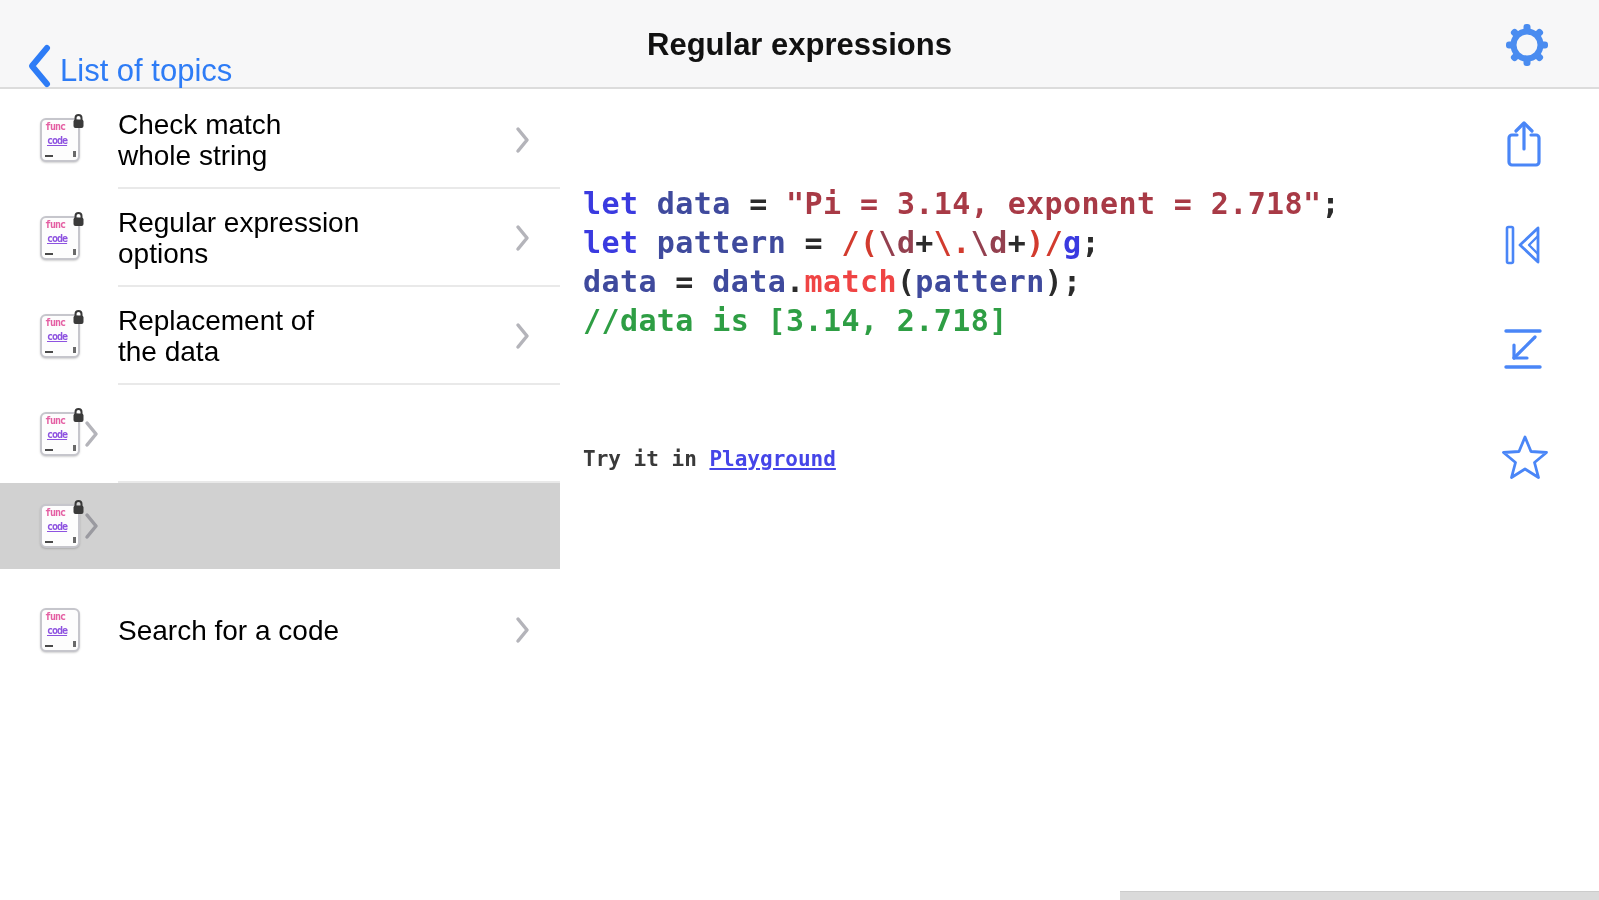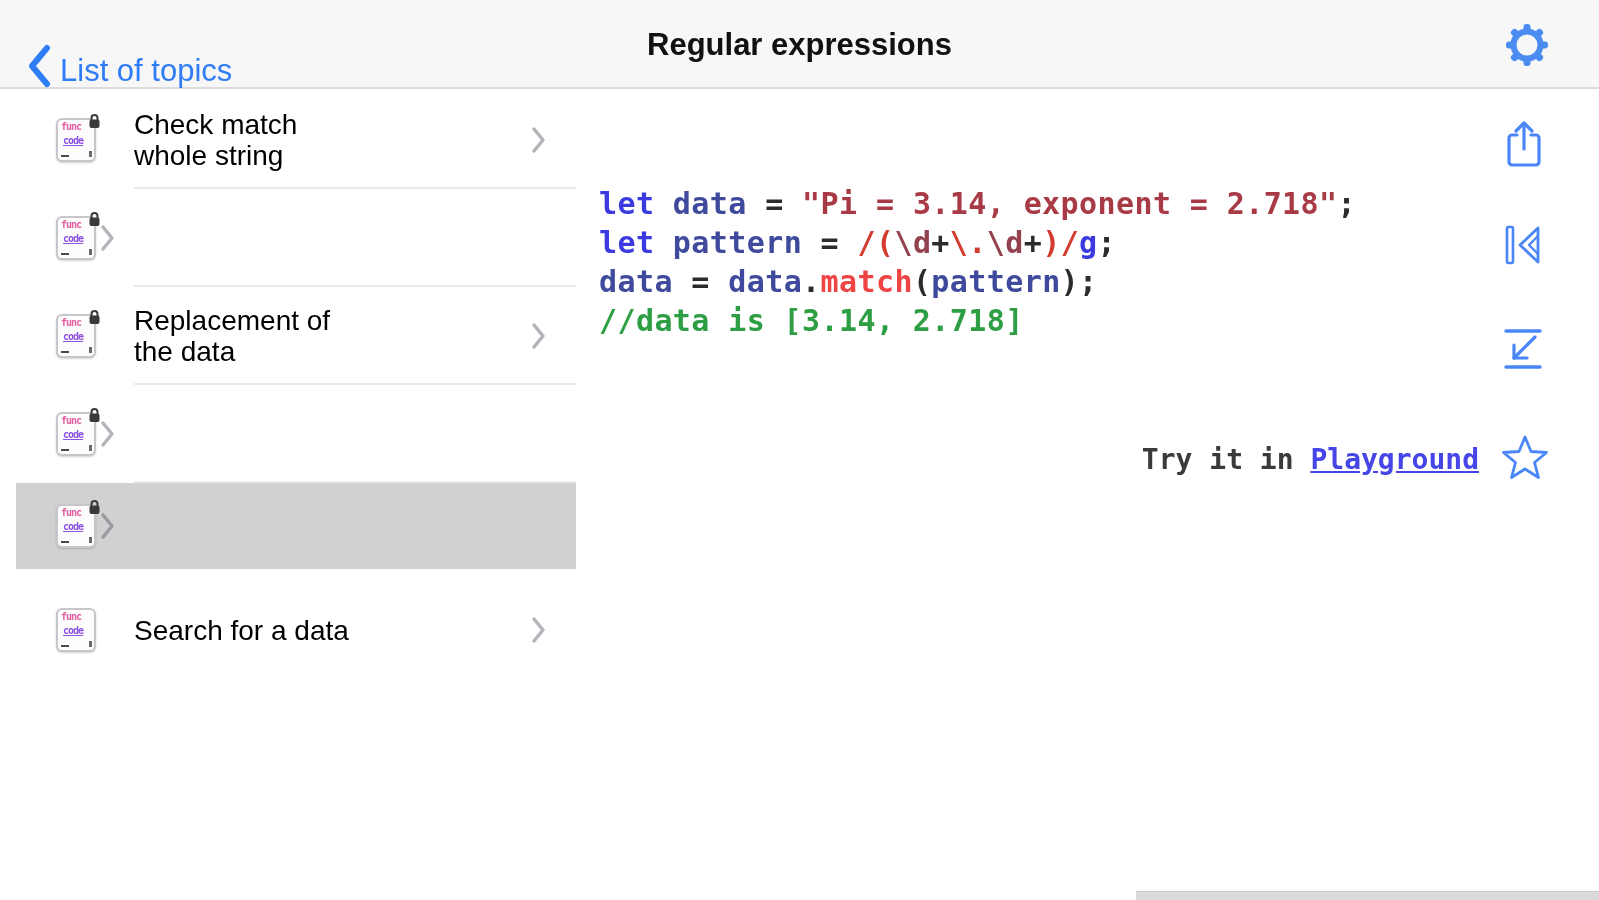--- a/index.html
+++ b/index.html
@@ -21,21 +21,21 @@
   .back-btn .chev { display:block; }
   .back-label { color:#2e7cf6; font-size:31px; font-weight:400; }
   .nav-title {
     position:absolute; left:0; right:0; top:0; height:89px;
     display:flex; align-items:center; justify-content:center;
     font-size:31px; font-weight:700; color:#111; pointer-events:none;
   }
   .gear-btn { position:absolute; right:48px; top:21px; width:48px; height:48px; cursor:pointer; }
 
   
-  .main { position:absolute; top:91px; left:0; right:0; bottom:0; display:flex;margin-left:16px; }
+  .main { position:absolute; top:91px; left:0; right:0; bottom:0; display:flex; }
   .sidebar { width:560px; flex:0 0 560px; position:relative; }
   .content { flex:1; position:relative; }
 
   
   .row {
     position:relative; display:flex; align-items:center;
     padding-left:38px; cursor:pointer;
   }
   .row.two { height:98px; }
   .row.one { height:86px; }
@@ -82,22 +82,22 @@
   .tok-v { color:#3f4a9d; }
   .tok-p { color:#2b2b2b; }
   .tok-s { color:#a83a46; }
   .tok-r { color:#d23b2e; }
   .tok-re { color:#93404f; }
   .tok-f { color:#ef4444; }
   .tok-c { color:#2e9e44; }
   .tok-t { color:#4e9aae; }
 
   .try-line {
-    margin-top:22px; font-size:28px; letter-spacing:0;
-    color:#3a3a3a; font-weight:700;text-align:right;
+    margin-top:22px; font-size:21px; letter-spacing:0;
+    color:#3a3a3a; font-weight:700;
   }
   .try-link { color:#4545e8; text-decoration:underline; cursor:pointer; }
 
   
   .action-col { position:absolute; top:0; right:47px; width:52px; }
   .action-btn { position:absolute; left:0; cursor:pointer; }
   .btn-share { top:28px; }
   .btn-skip { top:132px; }
   .btn-collapse { top:236px; }
   .btn-star { top:342px; }
@@ -183,20 +183,22 @@
           <div class="doc-page"></div>
           <div class="doc-t1">func</div>
           <div class="doc-t2">code</div>
           <div class="doc-m1"></div>
             <div class="doc-m2"></div>
           <svg class="lock-badge" width="15" height="16" viewBox="0 0 15 16">
             <path d="M4.5 7 V5 a3 3 0 0 1 6 0 V7" fill="none" stroke="#3a3a3a" stroke-width="2"></path>
             <rect x="2.5" y="6.5" width="10" height="8.5" rx="2" fill="#3a3a3a"></rect>
           </svg>
         </div>
+        <div class="row-label">Regular expression
+options</div>
         <svg class="row-chevron" width="15" height="28" viewBox="0 0 15 28">
           <path d="M3 3 L12 14 L3 25" fill="none" stroke="#b4b4ba" stroke-width="3.5" stroke-linecap="round" stroke-linejoin="round"></path>
         </svg>
         <div class="sep"></div>
       </div>
 
       <div class="row two">
         <div class="doc-icon">
           <div class="doc-page"></div>
           <div class="doc-t1">func</div>
@@ -252,21 +254,21 @@
       </div>
 
       <div class="row one gap-above">
         <div class="doc-icon">
           <div class="doc-page"></div>
           <div class="doc-t1">func</div>
           <div class="doc-t2">code</div>
           <div class="doc-m1"></div>
             <div class="doc-m2"></div>
         </div>
-        <div class="row-label">Search for a data</div>
+        <div class="row-label">Search for a code</div>
         <svg class="row-chevron" width="15" height="28" viewBox="0 0 15 28">
           <path d="M3 3 L12 14 L3 25" fill="none" stroke="#b4b4ba" stroke-width="3.5" stroke-linecap="round" stroke-linejoin="round"></path>
         </svg>
       </div>
     </div>
 
     <div class="content">
       <div class="code-wrap">
         <div><div class="code-line"><span class="tok-k">let </span><span class="tok-v">data</span><span class="tok-p"> = </span><span class="tok-s">"Pi = 3.14, exponent = 2.718"</span><span class="tok-p">;</span></div><div class="code-line"><span class="tok-k">let </span><span class="tok-v">pattern</span><span class="tok-p"> = </span><span class="tok-r">/(</span><span class="tok-re">\d</span><span class="tok-p">+</span><span class="tok-r">\.</span><span class="tok-re">\d</span><span class="tok-p">+</span><span class="tok-r">)/</span><span class="tok-k">g</span><span class="tok-p">;</span></div><div class="code-line"><span class="tok-v">data</span><span class="tok-p"> = </span><span class="tok-v">data</span><span class="tok-p">.</span><span class="tok-f">match</span><span class="tok-p">(</span><span class="tok-v">pattern</span><span class="tok-p">);</span></div><div class="code-line"><span class="tok-c">//data is [3.14, 2.718]</span></div></div>
         <div class="try-line"><span>Try it in </span><span class="try-link">Playground</span></div>

